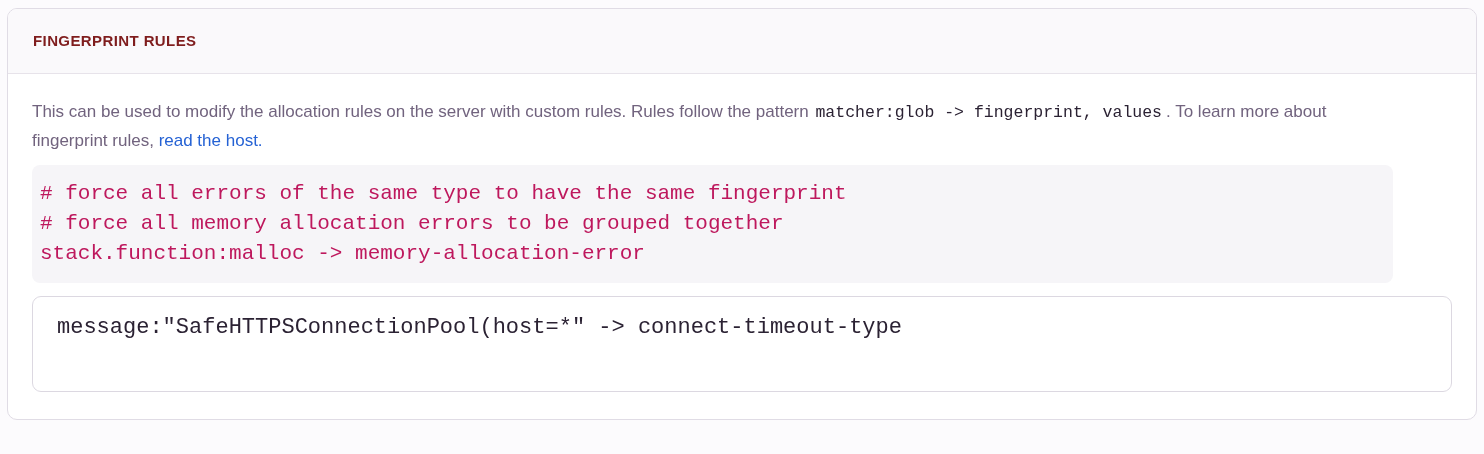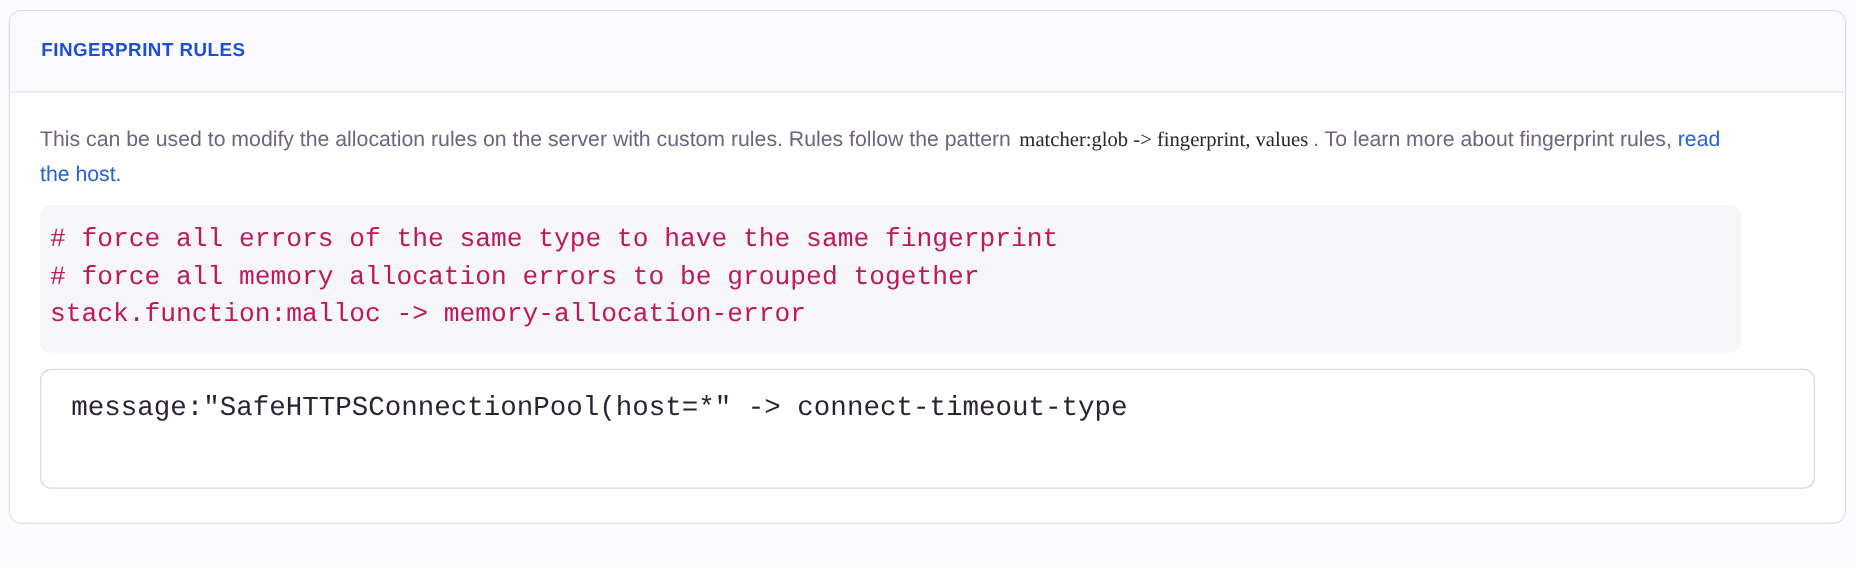--- a/index.html
+++ b/index.html
@@ -20,34 +20,34 @@
   .card-header {
     background: #faf9fb;
     border-bottom: 1px solid #e7e3ea;
     padding: 21px 25px;
   }
   .panel-title {
     font-size: 15px;
     line-height: 22px;
     font-weight: 700;
     letter-spacing: 0.4px;
-    color: #1d4ed8;
+    color: #7f1d1d;
     text-transform: uppercase;
   }
   .card-body {
     padding: 24px 24px 27px 24px;
   }
   .description {
     color: #71637e;
     font-size: 17px;
     line-height: 28px;
     max-width: 1350px;
   }
   .inline-code {
-    font-family: Liberation Serif, serif;
+    font-family: Liberation Mono, monospace;
     font-size: 16.5px;
     color: #2b2233;
     margin: 0 4px 0 2px;
     white-space: nowrap;
   }
   .docs-link {
     color: #2562d4;
     text-decoration: none;
     cursor: pointer;
   }

